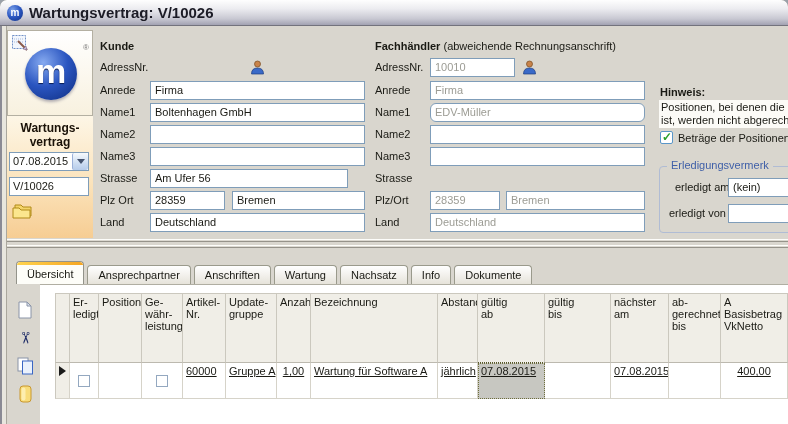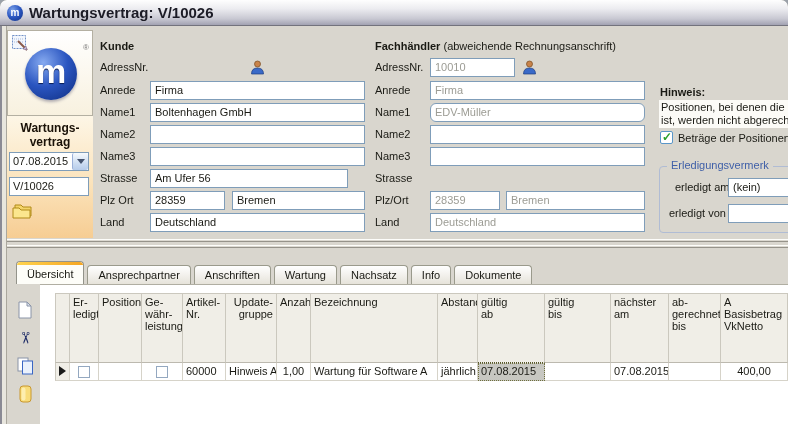--- a/index.html
+++ b/index.html
@@ -126,25 +126,25 @@
   .grid { position:absolute; left:55px; top:293px; z-index:4; }
   .g-head { display:flex; }
   .gh {
     background:#f0eee7; border-right:1px solid #cbc8be; border-bottom:1px solid #bcb9af;
     border-top:1px solid #cbc8be; height:70px; padding:2px 3px; line-height:12px;
     white-space:pre-line; overflow:hidden;
   }
   .g-row { display:flex; }
   .gc {
     background:#fff; border-right:1px solid #d6d3c9; border-bottom:1px solid #d6d3c9;
-    height:18px; padding:2px 3px; line-height:13px; white-space:nowrap; overflow:hidden;
+    height:36px; padding:2px 3px; line-height:13px; white-space:nowrap; overflow:hidden;text-decoration:underline;
   }
   .first { border-left:1px solid #cbc8be; background:#f0eee7; }
   .c0{width:15px;} .c1{width:29px;} .c2{width:43px;} .c3{width:41px;} .c4{width:43px;}
-  .c5{width:51px;text-align:right;} .c6{width:34px;} .c7{width:127px;} .c8{width:40px;} .c9{width:67px;}
+  .c5{width:51px;} .c6{width:34px;} .c7{width:127px;} .c8{width:40px;} .c9{width:67px;}
   .c10{width:66px;} .c11{width:58px;} .c12{width:52px;} .c13{width:67px;}
   .num { text-align:center; }
   .gh.focus-col { border-bottom:1px dotted #55552a; }
   .gc.selected { background:#c7c7c1; border:1px dotted #6e6e3c; padding:1px 2px; }
   .cell-check { display:flex; align-items:center; justify-content:center; padding:0; }
   .gcheck { width:12px; height:12px; background:#fff; border:1px solid #94a8c0; }
   .row-arrow { display:block; margin:1px auto 0; width:0; height:0; border-top:5px solid transparent; border-bottom:5px solid transparent; border-left:7px solid #1a1a1a; }
 </style>
 </head>
 <body>
@@ -340,21 +340,21 @@
           <span class="row-arrow"></span>
         </div>
       <div class="gc c1 cell-check">
           <span class="gcheck"></span>
         </div>
       <div class="gc c2"></div>
       <div class="gc c3 cell-check">
           <span class="gcheck"></span>
         </div>
       <div class="gc c4">60000</div>
-      <div class="gc c5">Hinweis A</div>
+      <div class="gc c5">Gruppe A</div>
       <div class="gc c6 num">1,00</div>
       <div class="gc c7">Wartung für Software A</div>
       <div class="gc c8">jährlich</div>
       <div class="gc c9 selected">07.08.2015</div>
       <div class="gc c10"></div>
       <div class="gc c11">07.08.2015</div>
       <div class="gc c12"></div>
       <div class="gc c13 num">400,00</div>
     </div>
   </div>

